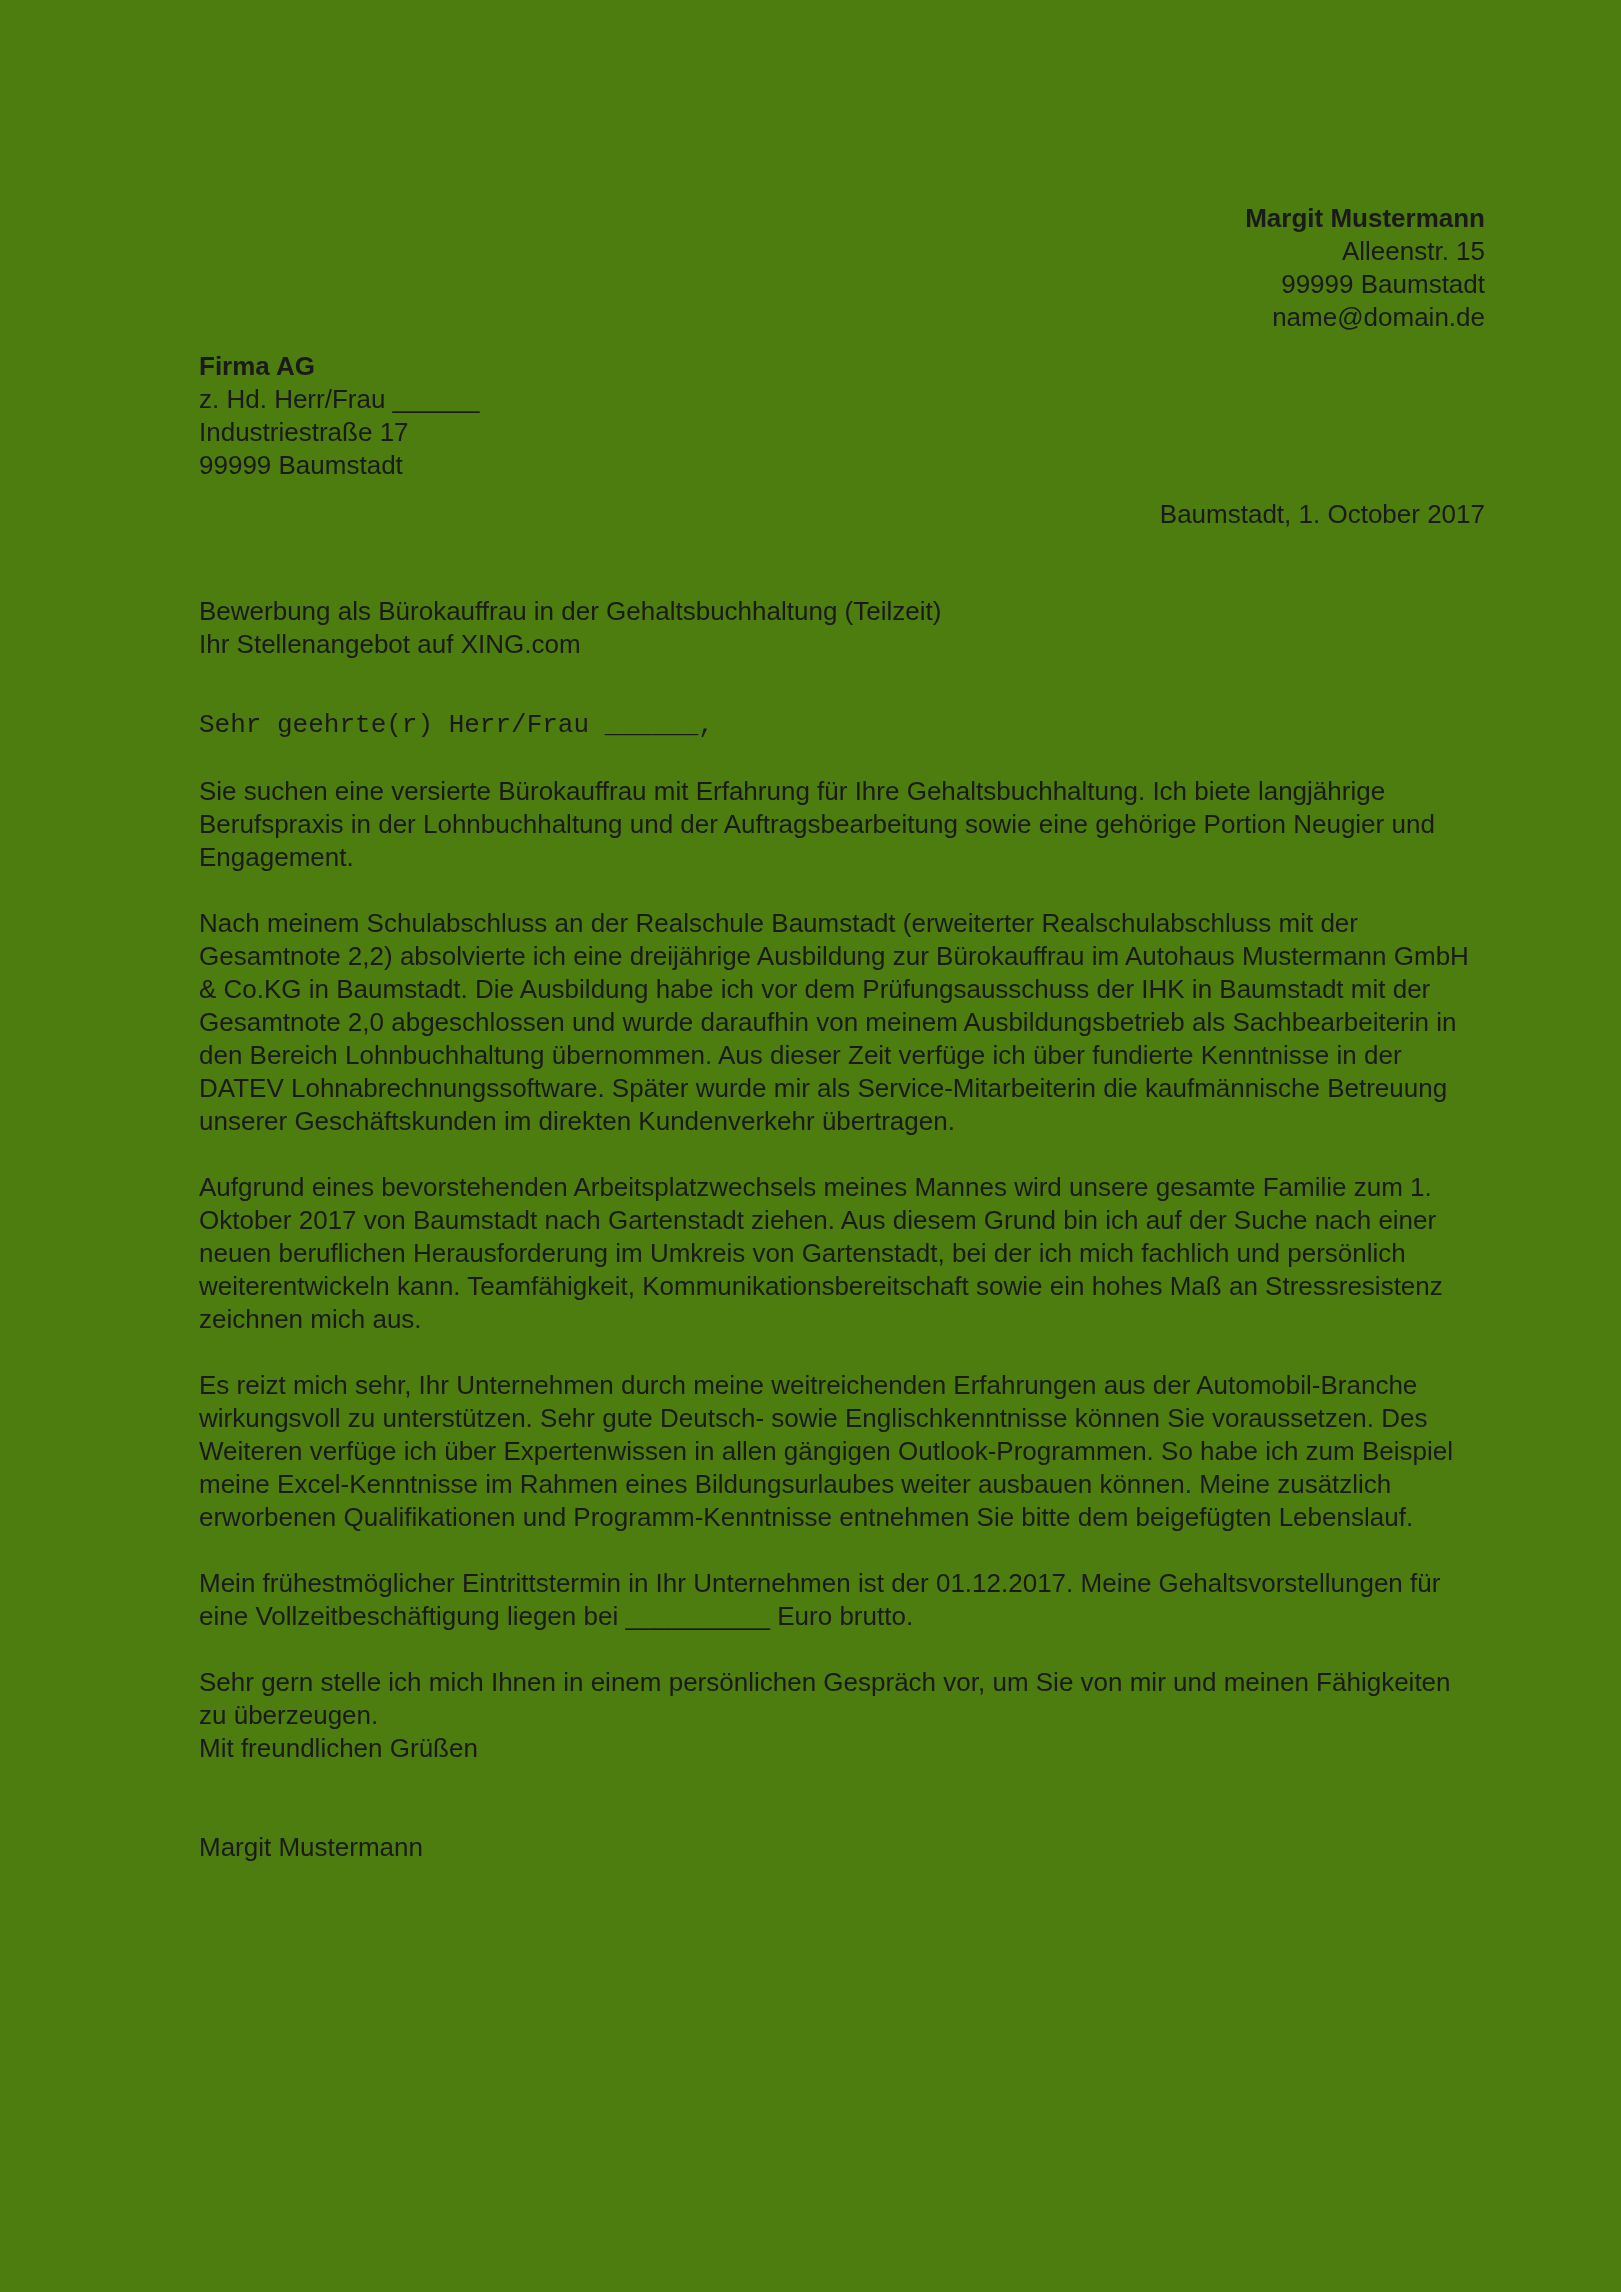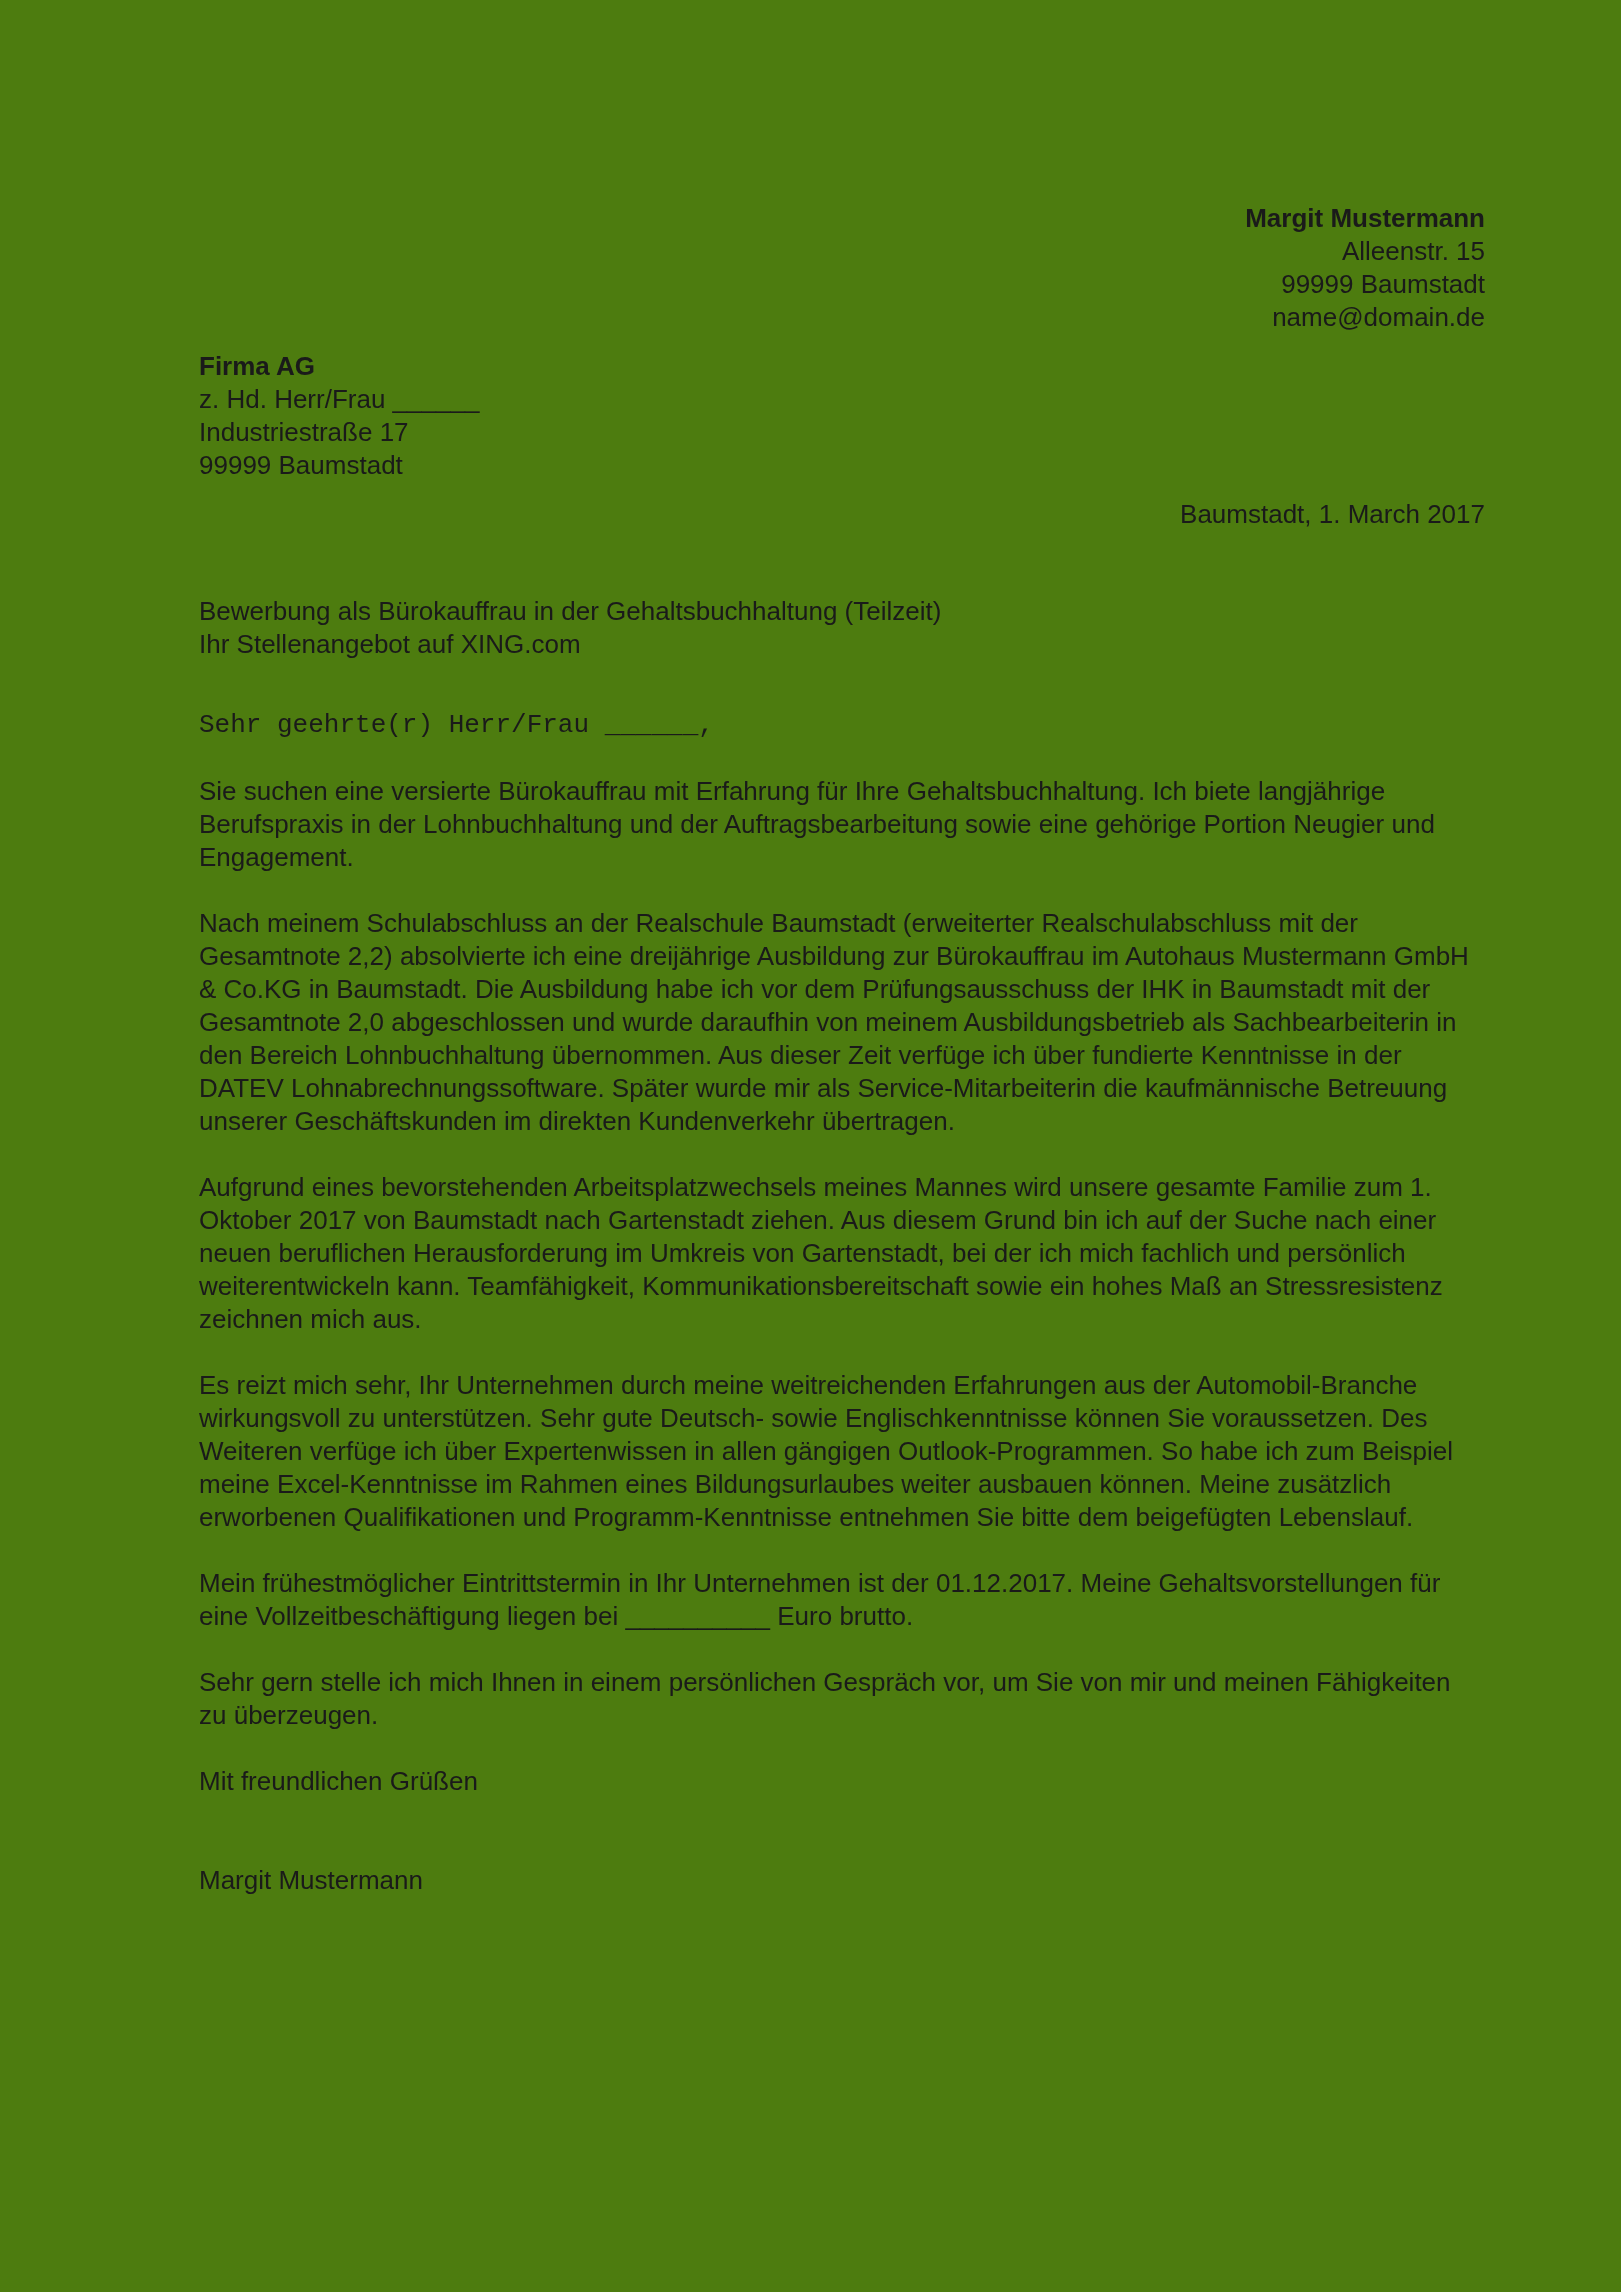--- a/index.html
+++ b/index.html
@@ -49,21 +49,20 @@
     margin-top: 64px;
   }
   .salutation {
     margin-top: 48px;
     font-family: Liberation Mono, monospace;
   }
   p.para {
     margin: 33px 0 0 0;
   }
   .closing {
-    margin-top: 33px;
   }
   .signature {
     margin-top: 66px;
   }
 </style>
 </head>
 <body>
 
 <div class="page">
   <div class="content">
@@ -75,21 +74,21 @@
       <div>name@domain.de</div>
     </div>
 
     <div class="recipient-block">
       <div class="company">Firma AG</div>
       <div>z. Hd. Herr/Frau ______</div>
       <div>Industriestraße 17</div>
       <div>99999 Baumstadt</div>
     </div>
 
-    <div class="date-line">Baumstadt, 1. March 2017</div>
+    <div class="date-line">Baumstadt, 1. October 2017</div>
 
     <div class="subject-block">
       <div>Bewerbung als Bürokauffrau in der Gehaltsbuchhaltung (Teilzeit)</div>
       <div>Ihr Stellenangebot auf XING.com</div>
     </div>
 
     <div class="salutation">Sehr geehrte(r) Herr/Frau ______,</div>
 
     <p class="para">Sie suchen eine versierte Bürokauffrau mit Erfahrung für Ihre Gehaltsbuchhaltung. Ich biete langjährige Berufspraxis in der Lohnbuchhaltung und der Auftragsbearbeitung sowie eine gehörige Portion Neugier und Engagement.</p>
     <p class="para">Nach meinem Schulabschluss an der Realschule Baumstadt (erweiterter Realschulabschluss mit der Gesamtnote 2,2) absolvierte ich eine dreijährige Ausbildung zur Bürokauffrau im Autohaus Mustermann GmbH &amp; Co.KG in Baumstadt. Die Ausbildung habe ich vor dem Prüfungsausschuss der IHK in Baumstadt mit der Gesamtnote 2,0 abgeschlossen und wurde daraufhin von meinem Ausbildungsbetrieb als Sachbearbeiterin in den Bereich Lohnbuchhaltung übernommen. Aus dieser Zeit verfüge ich über fundierte Kenntnisse in der DATEV Lohnabrechnungssoftware. Später wurde mir als Service-Mitarbeiterin die kaufmännische Betreuung unserer Geschäftskunden im direkten Kundenverkehr übertragen.</p>

